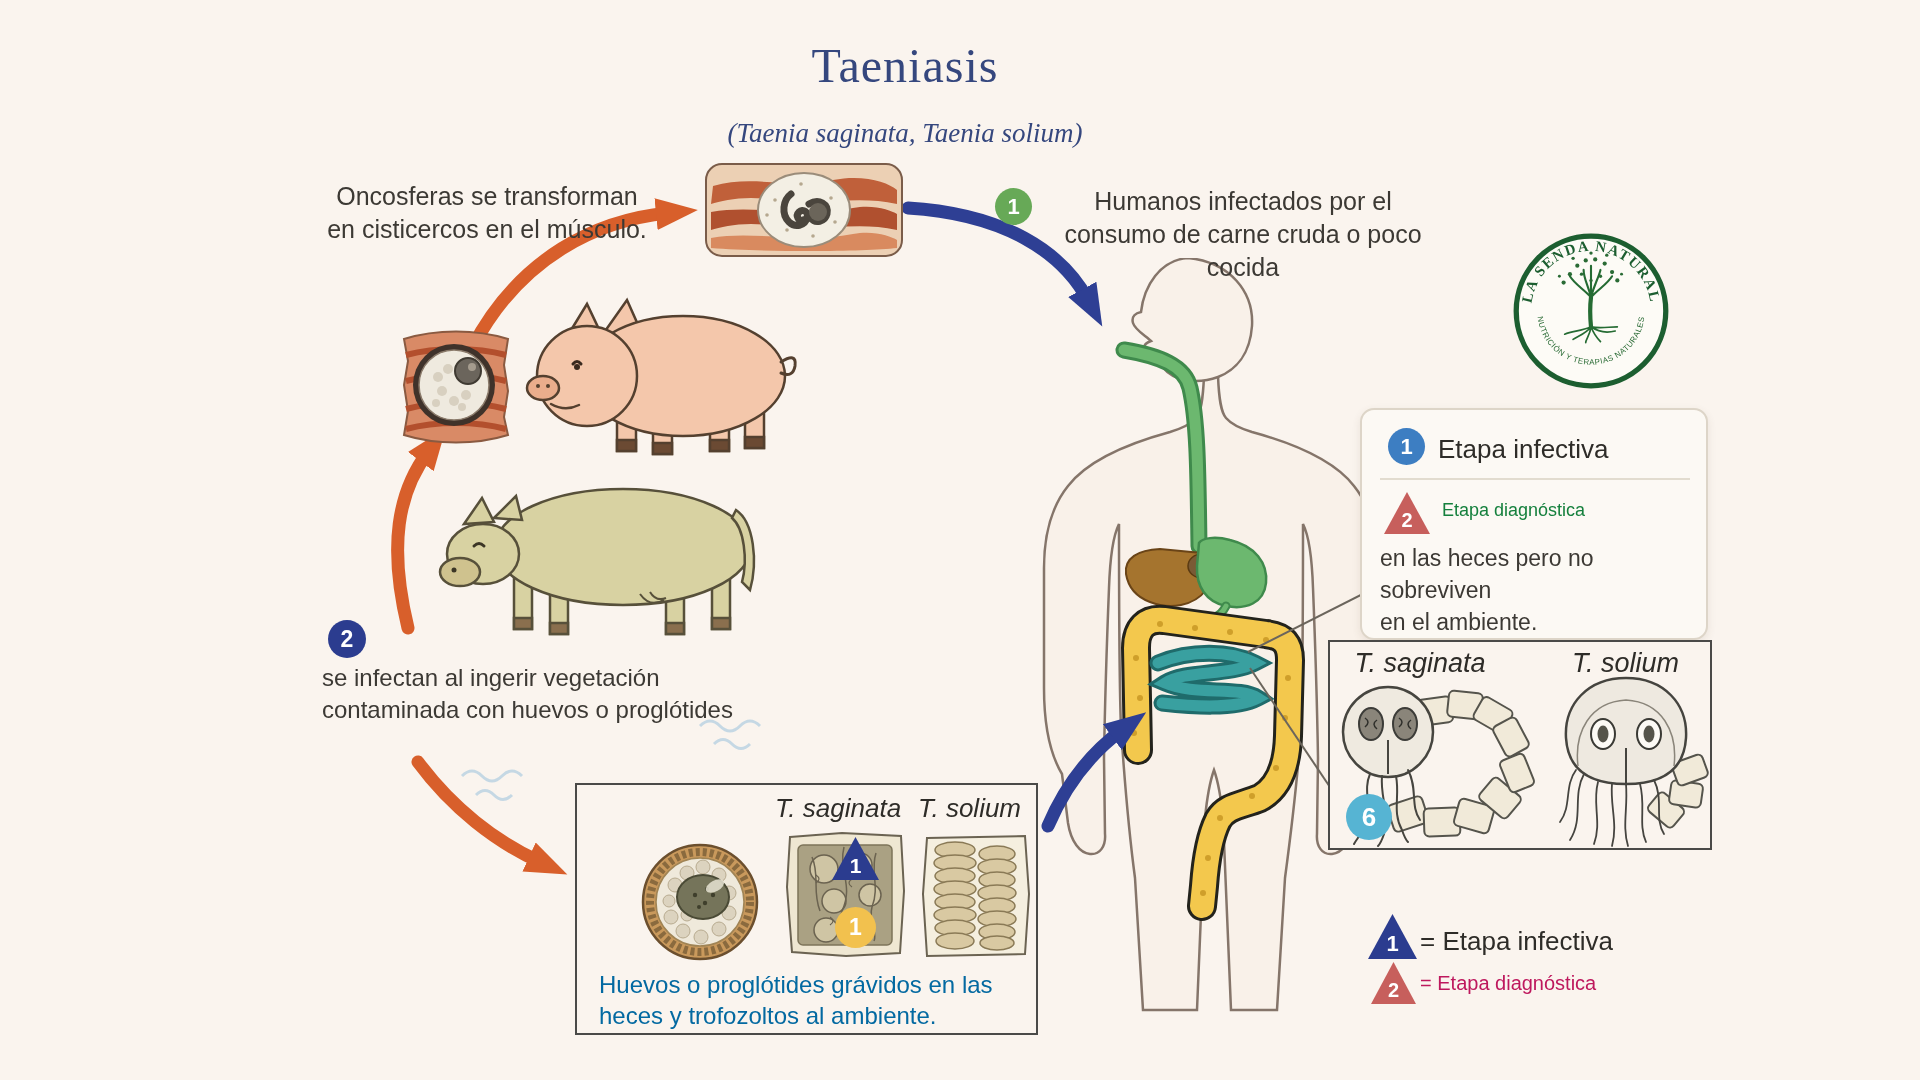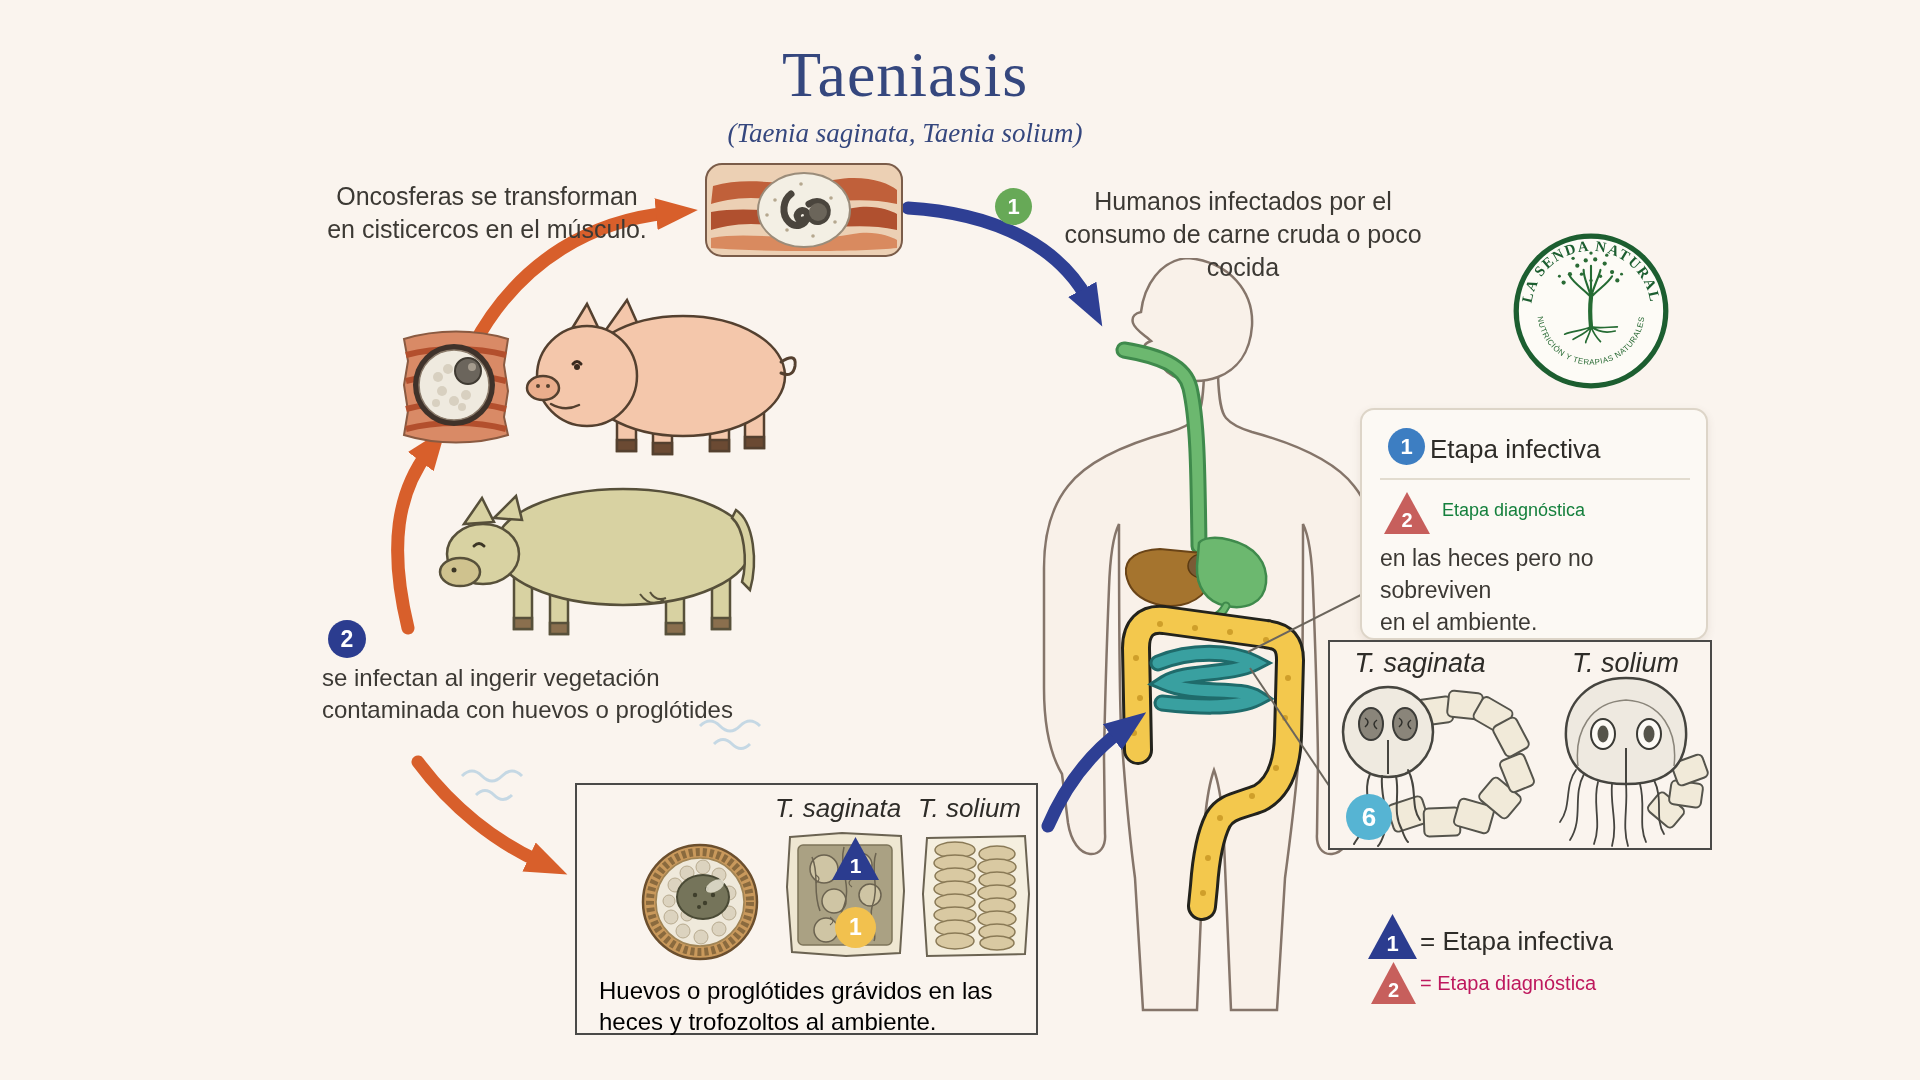--- a/index.html
+++ b/index.html
@@ -1,19 +1,19 @@
 <!DOCTYPE html>
 <html><head>
 <meta charset="utf-8">
 <style>
   * { margin:0; padding:0; box-sizing:border-box; }
   html,body { width:1920px; height:1080px; overflow:hidden; }
   body { background:#faf4ee; font-family:"Liberation Sans", sans-serif; color:#3c3934; position:relative; }
   .abs { position:absolute; }
-  .title { left:0; top:38px; width:1810px; text-align:center; font-family:"Liberation Serif", serif; color:#35477e; font-size:64px; letter-spacing:1px; z-index:3; }
+  .title { left:0; top:38px; width:1810px; text-align:center; font-family:"Liberation Serif", serif; color:#35477e; font-size:48px; letter-spacing:1px; z-index:3; }
   .subtitle { left:0; top:118px; width:1810px; text-align:center; font-family:"Liberation Serif", serif; font-style:italic; color:#35477e; font-size:27px; z-index:3; }
   .note-text { font-size:25px; line-height:1.32; color:#3c3934; z-index:4;text-align:center; }
   .badge-circle { border-radius:50%; display:flex; align-items:center; justify-content:center; color:#fff; font-weight:bold; z-index:5; }
   .tri { clip-path:polygon(50% 0, 100% 100%, 0 100%); display:flex; align-items:flex-end; justify-content:center; color:#fff; font-weight:bold; z-index:5; }
   .panel-box { border:2.5px solid #4a4a48; background:#faf4ee; z-index:3; }
   .legend-card { background:#fcf9f4; border:2px solid #ddd5c8; border-radius:14px; box-shadow:0 3px 8px rgba(90,70,50,0.10); z-index:3; }
   .italic { font-style:italic; }
   .species-label { font-style:italic; font-size:26px; color:#2e2c28; text-align:center; z-index:4; }
   svg { display:block; }
   .layer1 { z-index:1; } .layer2 { z-index:2; } .layer3 { z-index:3; }
@@ -306,29 +306,29 @@
         <ellipse cx="80" cy="50" rx="18" ry="8"></ellipse>
           <ellipse cx="80" cy="63" rx="19" ry="8"></ellipse>
         <ellipse cx="80" cy="76" rx="18" ry="8"></ellipse>
           <ellipse cx="80" cy="89" rx="19" ry="8"></ellipse>
         <ellipse cx="80" cy="102" rx="18" ry="8"></ellipse>
           <ellipse cx="80" cy="113" rx="17" ry="7"></ellipse>
       </g>
     </svg>
   </div>
 
-  <div class="abs" style="left:22px; top:190px; width:430px; font-size:24px; line-height:1.3; color:#000000;">
+  <div class="abs" style="left:22px; top:184px; width:430px; font-size:24px; line-height:1.3; color:#0369a1;">
     <div>Huevos o proglótides grávidos en las</div>
     <div>heces y trofozoltos al ambiente.</div>
   </div>
 </div>
 
 <div class="abs legend-card" style="left:1360px; top:408px; width:348px; height:232px;">
   <div class="abs badge-circle" style="left:26px; top:18px; width:37px; height:37px; background:#3d7ec2; font-size:22px;">1</div>
-  <div class="abs" style="left:68px; top:24px; font-size:26px; color:#2e2c28;">Etapa infectiva</div>
+  <div class="abs" style="left:76px; top:24px; font-size:26px; color:#2e2c28;">Etapa infectiva</div>
   <div class="abs" style="left:18px; top:68px; width:310px; border-top:2px solid #e2dccf;"></div>
   <div class="abs tri" style="left:22px; top:82px; width:46px; height:42px; background:#c75f5c; font-size:20px; padding-bottom:2px;">2</div>
   <div class="abs" style="left:80px; top:90px; font-size:18px; color:#15803d;">Etapa diagnóstica</div>
   <div class="abs" style="left:18px; top:132px; width:320px; font-size:23px; line-height:1.4; color:#3c3934;">
     <div>en las heces pero no sobreviven</div>
     <div>en el ambiente.</div>
   </div>
 </div>
 
 <div class="abs panel-box" style="left:1328px; top:640px; width:384px; height:210px;">

